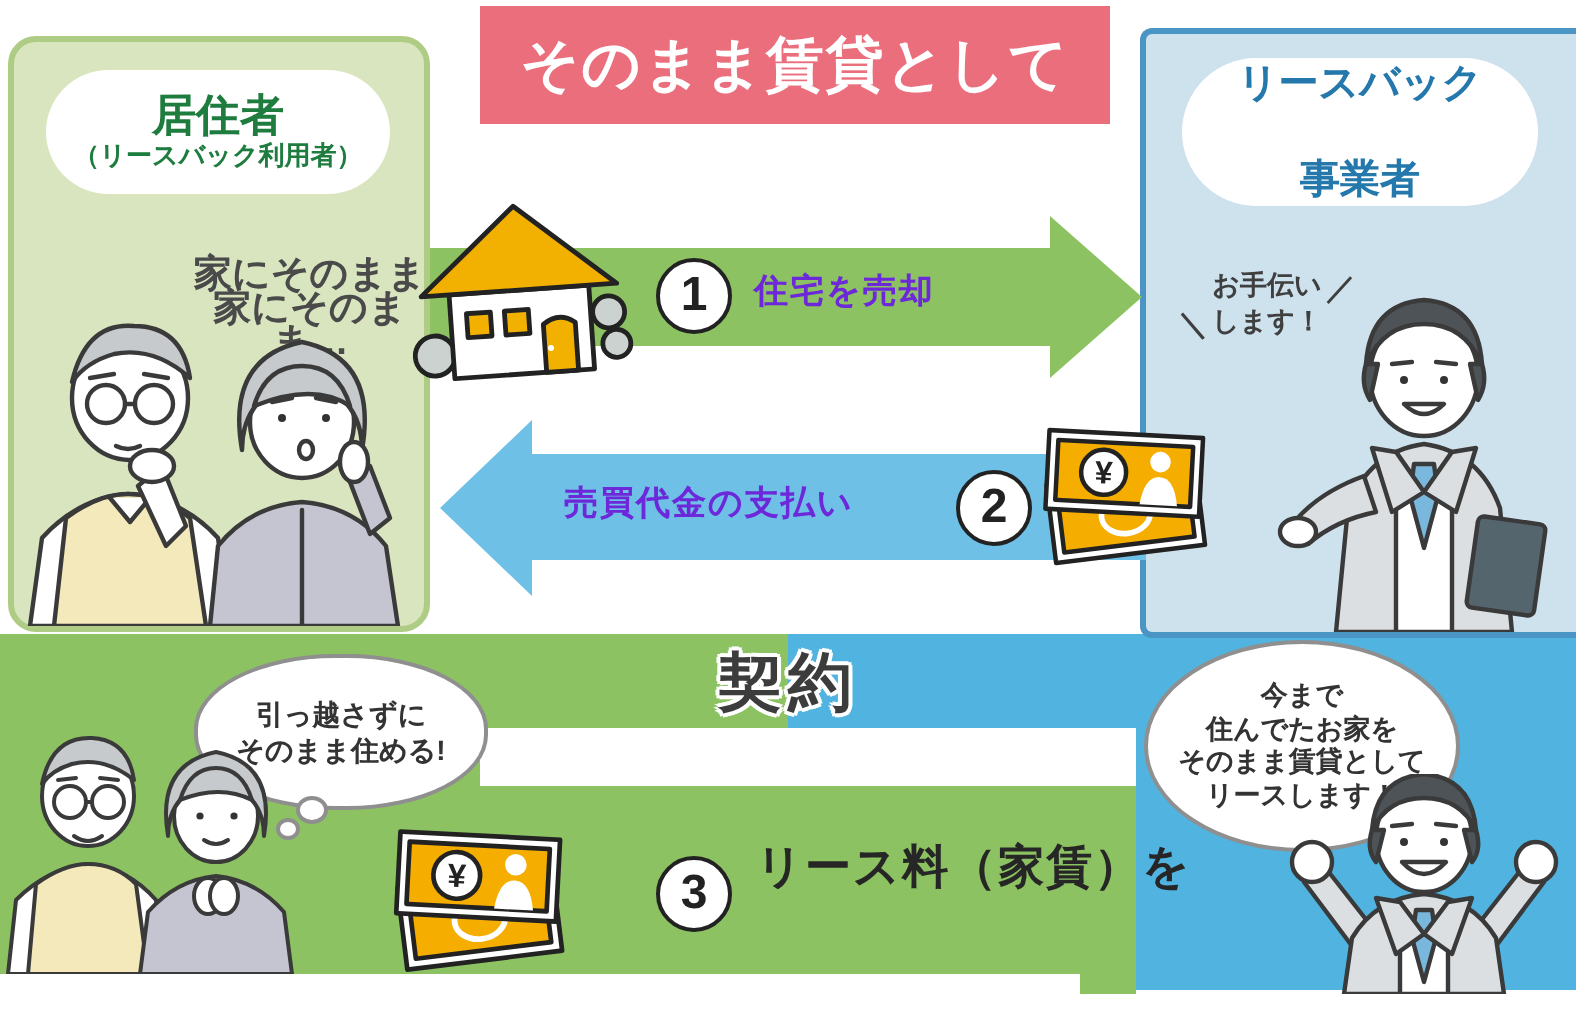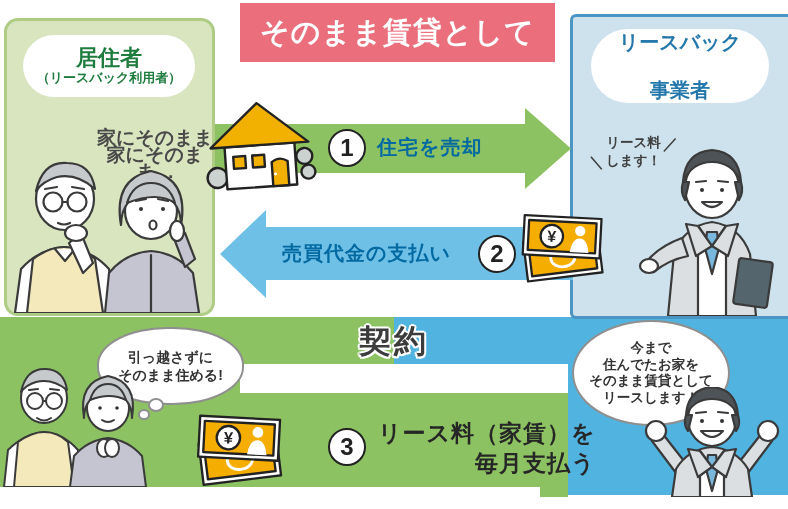--- a/index.html
+++ b/index.html
@@ -40,21 +40,21 @@
     font-weight:bold;color:#3f3f3f;}
   .helper-speech .mark{font-size:15px;padding:0 2px;}
   .helper-speech .mark-l{margin-top:22px;}
   .helper-speech .mark-r{margin-bottom:14px;}
   .helper-speech .lines{text-align:center;line-height:18px;}
   
   .arrow-box{pointer-events:none;}
   .num{position:absolute;width:38px;height:38px;border-radius:50%;background:#fff;
     border:2.5px solid #222;color:#222;font-weight:bold;font-size:24px;display:flex;
     align-items:center;justify-content:center;box-sizing:border-box;}
-  .arrow-label{position:absolute;font-size:20px;font-weight:bold;color:#0369a1;letter-spacing:1px;}
+  .arrow-label{position:absolute;font-size:17px;font-weight:bold;color:#6d28d9;letter-spacing:1px;}
   
   .contract{left:334px;top:320px;width:120px;text-align:center;font-size:32px;font-weight:bold;
     color:#3c3c3c;letter-spacing:3px;
     text-shadow:-2px 0 0 #fff,2px 0 0 #fff,0 -2px 0 #fff,0 2px 0 #fff,
       -1.5px -1.5px 0 #fff,1.5px -1.5px 0 #fff,-1.5px 1.5px 0 #fff,1.5px 1.5px 0 #fff;}
   
   .bubble{background:#fff;border:2px solid var(--bubble_border);display:flex;flex-direction:column;
     align-items:center;justify-content:center;text-align:center;font-weight:bold;color:#333;}
   .bubble-resident{left:97px;top:327px;width:143px;height:74px;border-radius:48%;
     font-size:14px;line-height:18px;}
@@ -123,21 +123,21 @@
   </div>
 
   <div class="abs panel-right">
     <div class="pill pill-right">
       <div class="h1">リースバック</div>
       <div class="h1">事業者</div>
     </div>
     <div class="abs helper-speech">
       <span class="mark mark-l">＼</span>
       <span class="lines">
-        <span>リース料</span><br>
+        <span>お手伝い</span><br>
         <span>します！</span>
       </span>
       <span class="mark mark-r">／</span>
     </div>
     <svg class="abs" style="right:0;bottom:0;" width="152" height="176" viewBox="0 0 152 176">
       <g stroke="#3a3a3a" stroke-width="2.2" stroke-linecap="round" stroke-linejoin="round">
         <g>
           <path d="M38 114 Q48 86 76 82 Q104 86 114 114 L120 176 L32 176 Z" fill="#dcdfe1"></path>
           <path d="M62 86 L76 106 L90 86 L90 176 L62 176 Z" fill="#fff"></path>
           <path d="M71 92 L81 92 L83 108 L76 134 L69 108 Z" fill="#79b7dd"></path>
@@ -276,21 +276,20 @@
         <circle cx="66" cy="20" r="5.5" fill="#fff" stroke="none"></circle>
         <path d="M56 43 Q58 28 66 28 Q74 28 76 43 Z" fill="#fff" stroke="none"></path>
       </g>
     </g>
   </svg>
   <div class="num abs" style="left:328px;top:428px;">
     <span>3</span>
   </div>
   <div class="abs step3-label">
     <div>リース料（家賃）を</div>
-    <div>毎月支払う</div>
   </div>
 
   <svg class="abs" style="left:636px;top:387px;" width="152" height="110" viewBox="0 0 152 110">
     <g stroke="#3a3a3a" stroke-width="2.2" stroke-linecap="round" stroke-linejoin="round">
       <g>
         <path d="M48 74 L26 46 L16 54 L40 86 Z" fill="#dcdfe1"></path>
         <path d="M104 74 L126 46 L136 54 L112 86 Z" fill="#dcdfe1"></path>
         <circle cx="20" cy="44" r="10" fill="#fff"></circle>
         <circle cx="132" cy="44" r="10" fill="#fff"></circle>
         <path d="M40 82 Q52 62 76 60 Q100 62 112 82 L116 110 L36 110 Z" fill="#dcdfe1"></path>

